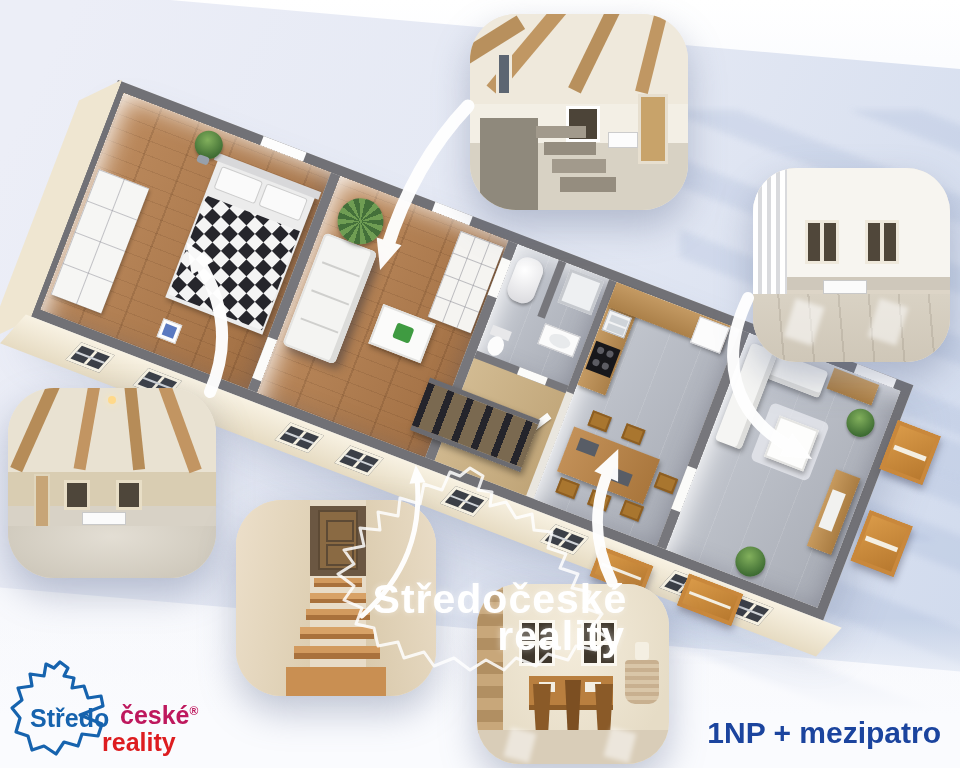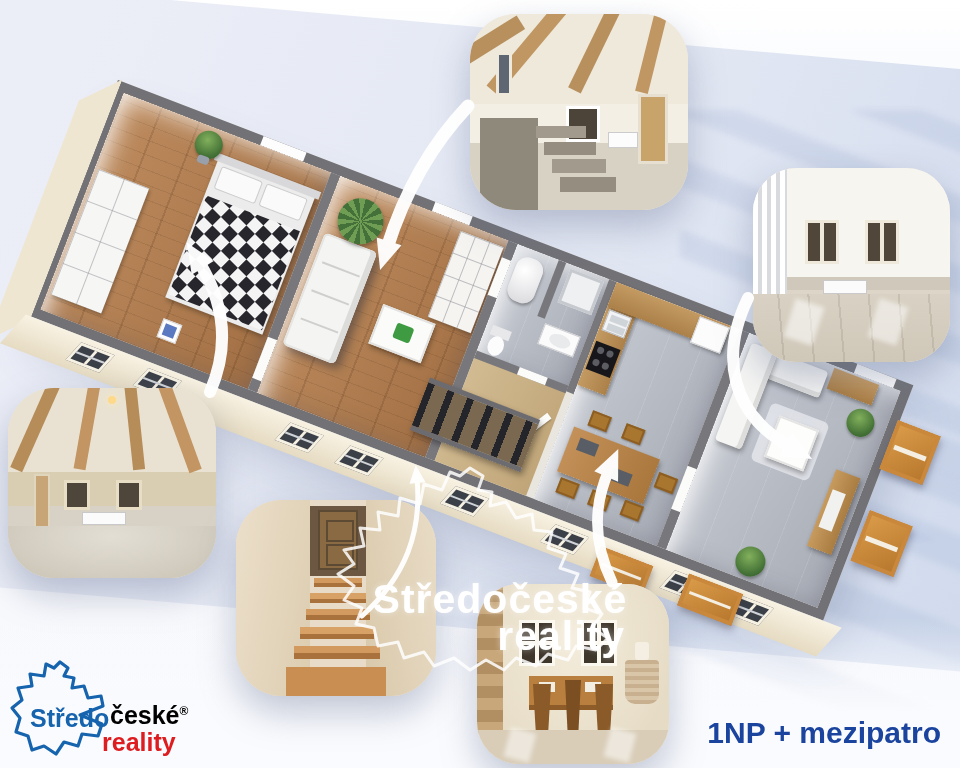--- a/index.html
+++ b/index.html
@@ -392,16 +392,16 @@
 <svg class="wm-outline" width="330" height="210" viewBox="0 0 330 210" data-name="watermark-region-outline">
   <path d="M150,6 L163,14 L158,28 L172,30 L170,44 L186,40 L196,56 L212,52 L214,68 L232,70 L228,86 L246,92 L240,106 L258,112 L252,126 L270,130 L264,146 L282,152 L272,166 L288,176 L276,188 L256,184 L248,198 L228,192 L216,204 L196,196 L184,208 L166,198 L150,208 L134,196 L114,204 L104,190 L84,196 L78,180 L58,184 L54,166 L36,162 L42,146 L24,138 L34,124 L18,112 L34,102 L24,88 L44,84 L40,66 L60,68 L58,50 L78,54 L80,36 L100,42 L104,22 L122,28 L130,10 L140,14 Z" fill="none" stroke="#ffffff" stroke-width="3" stroke-linejoin="round"></path>
 </svg>
 <div class="wm-text" style="left:355px;top:576px;width:290px;text-align:center" data-name="watermark-line1">Středočeské</div>
 <div class="wm-text" style="left:430px;top:613px;width:195px;text-align:right" data-name="watermark-line2">reality</div>
 
 <svg class="logo-svg" width="112" height="104" viewBox="0 0 112 104" data-name="logo-region-outline">
   <path d="M52,4 L60,10 L56,18 L66,20 L64,30 L76,28 L80,40 L93,38 L95,48 L72,57 L94,66 L90,78 L74,76 L70,88 L56,84 L48,96 L36,88 L24,92 L20,78 L8,74 L12,60 L4,50 L14,42 L10,30 L24,28 L22,16 L36,18 L38,6 L46,10 Z" fill="none" stroke="#1663ae" stroke-width="3.2" stroke-linejoin="round"></path>
 </svg>
 <div class="logo-word" style="left:30px;top:704px;color:#1663ae" data-name="logo-word-stredo">Středo</div>
-<div class="logo-word" style="left:110px;top:701px;color:#000000" data-name="logo-word-ceske"><span data-name="logo-word-ceske-text">české</span><sup style="font-size:12px" data-name="registered-mark">®</sup></div>
+<div class="logo-word" style="left:120px;top:701px;color:#be185d" data-name="logo-word-ceske"><span data-name="logo-word-ceske-text">české</span><sup style="font-size:12px" data-name="registered-mark">®</sup></div>
 <div class="logo-word" style="left:102px;top:728px;color:#dd1d20" data-name="logo-word-reality">reality</div>
 
 <div class="caption" data-name="floor-caption">1NP + mezipatro</div>
 
 </body></html>

